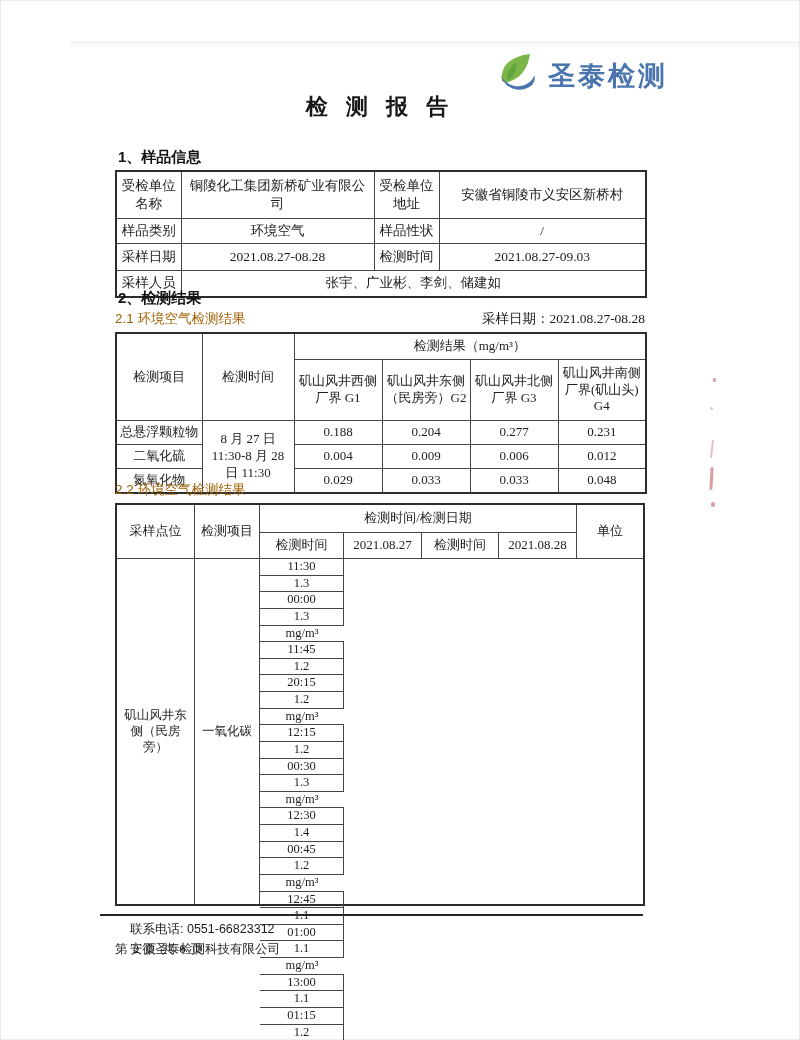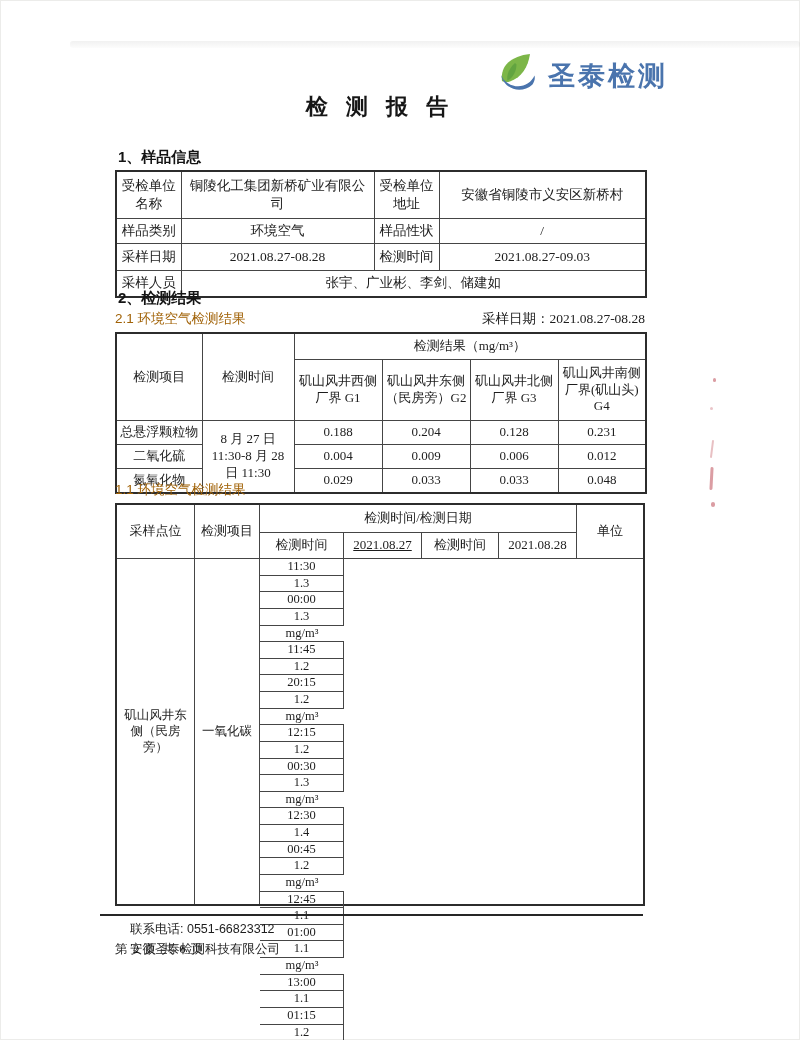--- a/index.html
+++ b/index.html
@@ -170,51 +170,51 @@
         <th>矶山风井北侧厂界 G3</th>
         <th>矶山风井南侧厂界(矶山头) G4</th>
       </tr>
     </thead>
     <tbody>
       <tr>
         <td>总悬浮颗粒物</td>
         <td rowspan="3">8 月 27 日 11:30-8 月 28 日 11:30</td>
         <td>0.188</td>
         <td>0.204</td>
-        <td>0.128</td>
+        <td>0.277</td>
         <td>0.231</td>
       </tr>
       <tr>
         <td>二氧化硫</td>
         <td>0.004</td>
         <td>0.009</td>
         <td>0.006</td>
         <td>0.012</td>
       </tr>
       <tr>
         <td>氮氧化物</td>
         <td>0.029</td>
         <td>0.033</td>
         <td>0.033</td>
         <td>0.048</td>
       </tr>
     </tbody>
   </table>
 
   <div class="cap-row" style="top:481px;">
-    <span class="cap">1.1 环境空气检测结果</span>
+    <span class="cap">2.2 环境空气检测结果</span>
   </div>
 
   <div class="t22">
     <div class="t22c hc h-point">采样点位</div>
     <div class="t22c hc h-item">检测项目</div>
     <div class="t22c hc h-group">检测时间/检测日期</div>
     <div class="t22c hc h-unit last-col">单位</div>
     <div class="t22c hc" style="grid-column:3;grid-row:2;">检测时间</div>
-    <div class="t22c hc" style="grid-column:4;grid-row:2;text-decoration:underline;">2021.08.27</div>
+    <div class="t22c hc" style="grid-column:4;grid-row:2;">2021.08.27</div>
     <div class="t22c hc" style="grid-column:5;grid-row:2;">检测时间</div>
     <div class="t22c hc" style="grid-column:6;grid-row:2;">2021.08.28</div>
     <div class="t22c b-point">矶山风井东侧（民房旁）</div>
     <div class="t22c b-item">一氧化碳</div>
 
     <div data-repeat="section2.t22.rows">
       
     
         <div class="t22-row">
           <div class="t22c">11:30</div>

